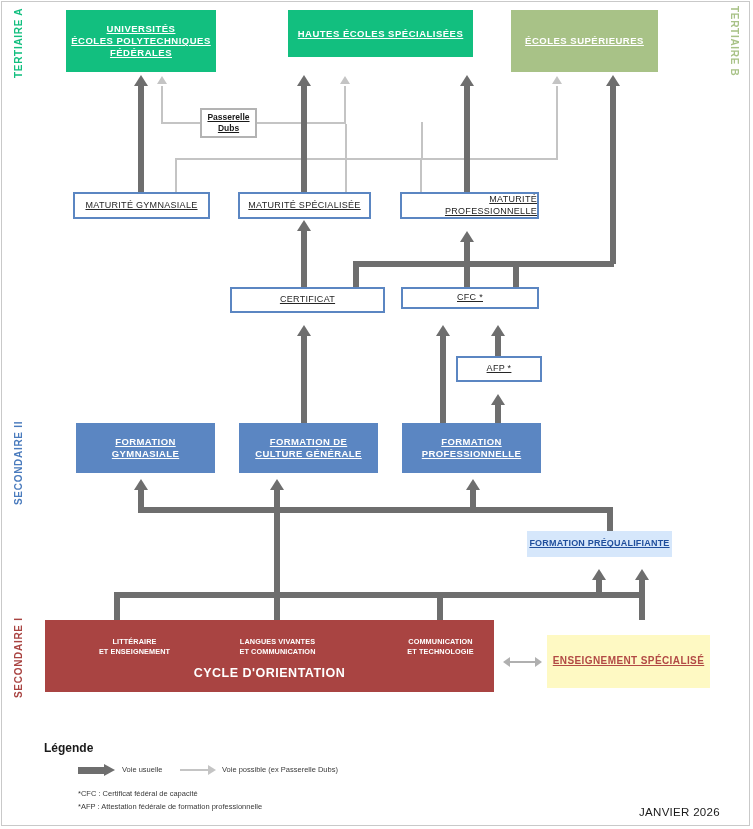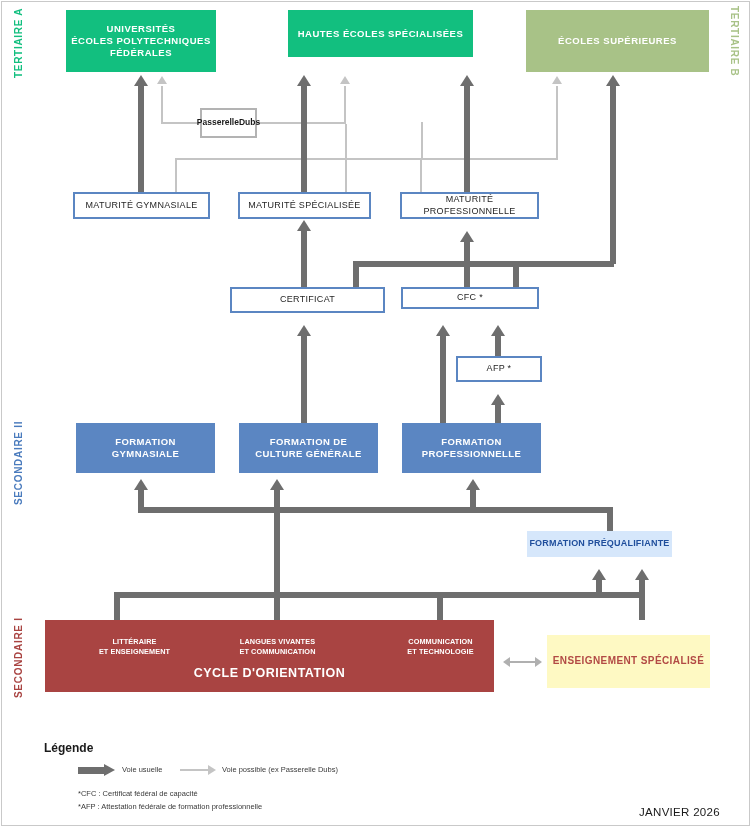--- a/index.html
+++ b/index.html
@@ -35,22 +35,23 @@
   .vlabel.up{ writing-mode:vertical-rl; transform:rotate(180deg); transform-origin:center; }
   .vlabel.down{ writing-mode:vertical-rl; }
 
   
   .box{
     position:absolute;
     box-sizing:border-box;
     display:flex;
     align-items:center;
     justify-content:center;
-    text-align:center;
+    text-align:right;
     line-height:1.25;
+    text-decoration:underline;
   }
   .box-tert{
     color:#ffffff;
     font-weight:bold;
     font-size:9.5px;
     letter-spacing:.5px;
   }
   .box-outline{
     background:#ffffff;
     border:2px solid #5b86c2;
@@ -181,42 +182,42 @@
   <div class="box box-tert" style="left:66px;top:10px;width:150px;height:62px;background:#12bf7f;flex-direction:column;">
     <span>UNIVERSITÉS</span>
     <span>ÉCOLES POLYTECHNIQUES</span>
     <span>FÉDÉRALES</span>
   </div>
 
   <div class="box box-tert" style="left:288px;top:10px;width:185px;height:47px;background:#12bf7f;">
     <span>HAUTES ÉCOLES SPÉCIALISÉES</span>
   </div>
 
-  <div class="box box-tert" style="left:526px;top:10px;width:183px;height:62px;background:#a8c287;">
+  <div class="box box-tert" style="left:511px;top:10px;width:147px;height:62px;background:#a8c287;">
     <span>ÉCOLES SUPÉRIEURES</span>
   </div>
 
   <div class="seg light" style="left:161px;top:86px;width:2px;height:38px;"></div>
   <div class="arrow light" style="left:157px;top:76px;"></div>
   <div class="seg light" style="left:161px;top:122px;width:39px;height:2px;"></div>
 
   <div class="seg light" style="left:257px;top:122px;width:89px;height:2px;"></div>
   <div class="seg light" style="left:344px;top:86px;width:2px;height:38px;"></div>
   <div class="arrow light" style="left:340px;top:76px;"></div>
 
   <div class="seg light" style="left:175px;top:158px;width:383px;height:2px;"></div>
   <div class="seg light" style="left:175px;top:158px;width:2px;height:34px;"></div>
   <div class="seg light" style="left:345px;top:124px;width:2px;height:68px;"></div>
   <div class="seg light" style="left:420px;top:158px;width:2px;height:34px;"></div>
   <div class="seg light" style="left:556px;top:86px;width:2px;height:74px;"></div>
   <div class="arrow light" style="left:552px;top:76px;"></div>
 
   <div class="seg light" style="left:421px;top:122px;width:2px;height:37px;"></div>
 
-  <div class="box box-passerelle" style="left:200px;top:108px;width:57px;height:30px;flex-direction:row;">
+  <div class="box box-passerelle" style="left:200px;top:108px;width:57px;height:30px;flex-direction:column;">
     <span>Passerelle</span>
     <span>Dubs</span>
   </div>
 
   <div class="seg" style="left:138px;top:86px;width:6px;height:106px;"></div>
   <div class="arrow" style="left:134px;top:75px;"></div>
 
   <div class="seg" style="left:301px;top:86px;width:6px;height:106px;"></div>
   <div class="arrow" style="left:297px;top:75px;"></div>
 

